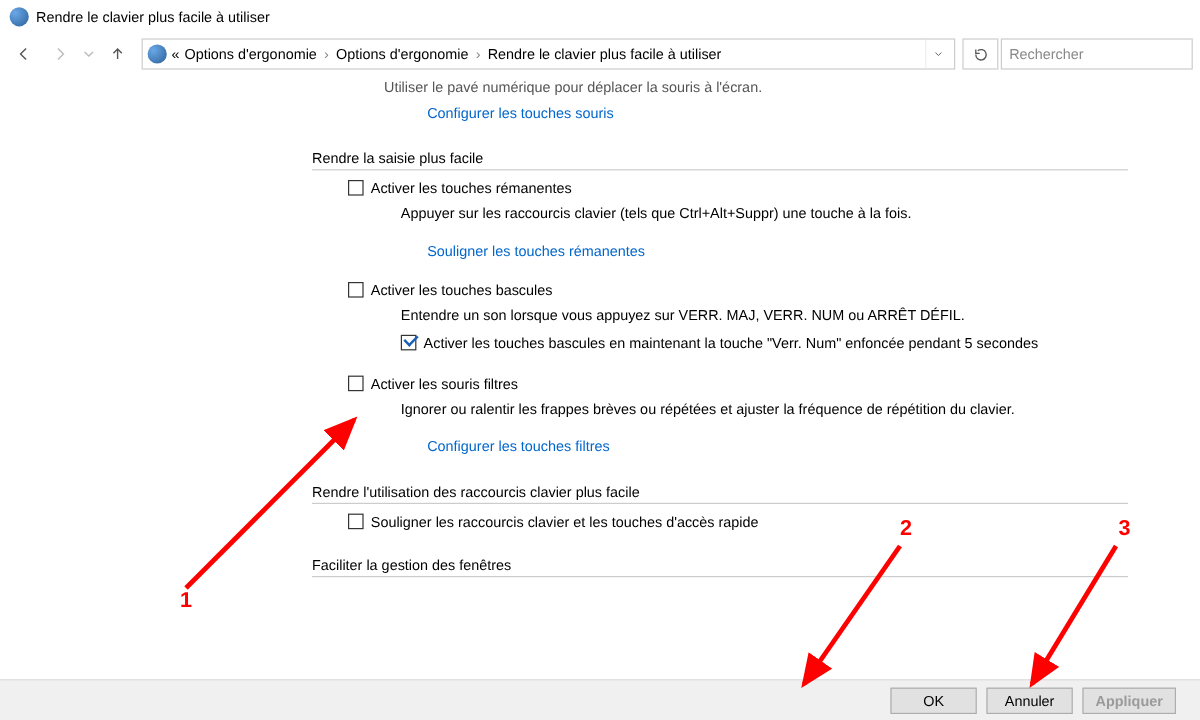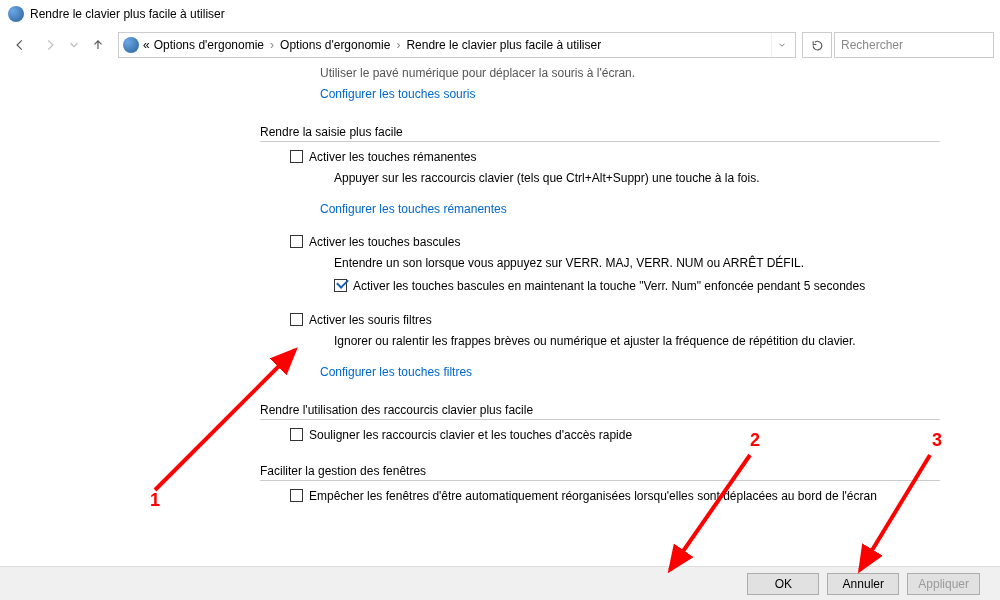--- a/index.html
+++ b/index.html
@@ -77,21 +77,21 @@
     overflow: hidden;
     padding-left: 260px;
     padding-right: 60px;
   }
   .cut-text { color:#555; font-size:12px; margin-left:60px; margin-top:4px;}
   .link { color:#0066cc; cursor:pointer; }
   .section-title { margin-top: 22px; font-size:12px; }
   .hr { border-top:1px solid #ccc; margin-top:2px; }
   .opt { margin-top:8px; margin-left:30px; }
   .opt2 { margin-left:74px; margin-top:6px; line-height:1.4;}
-  .opt3 { margin-left:60px; margin-top:6px; line-height:1.4;}
+  .opt3 { margin-left:96px; margin-top:6px; line-height:1.4;}
   .cb {
     display:inline-block; width:13px; height:13px;
     border:1px solid #333; vertical-align: -2px; margin-right:6px;
     position:relative; background:#fff;
   }
   .cb.checked::after{
     content:""; position:absolute; left:2px; top:-1px;
     width:9px; height:5px;
     border-left:2px solid #1a5fb4; border-bottom:2px solid #1a5fb4;
     transform: rotate(-45deg);
@@ -101,21 +101,21 @@
     background:#f0f0f0; border-top:1px solid #ddd;
     display:flex; align-items:center; justify-content:flex-end;
     padding-right:20px; gap:8px;
   }
   .btn {
     min-width:72px; height:22px; border:1px solid #adadad;
     background:#e1e1e1; font-size:12px;
     display:flex; align-items:center; justify-content:center;
     padding:0 10px;
   }
-  .btn.disabled { color:#9a9a9a; }
+  .btn.disabled { color:#9a9a9a;font-weight:bold; }
   .annot {
     position:absolute; color:#f00; font-weight:700; font-size:18px;
     font-family: Arial, sans-serif;
   }
   svg.arrow { position:absolute; pointer-events:none; }
 </style>
 </head>
 <body>
 
 <div class="titlebar">
@@ -175,47 +175,44 @@
   <div class="cut-text">Utiliser le pavé numérique pour déplacer la souris à l'écran.</div>
   <div class="opt3"><span class="link">Configurer les touches souris</span></div>
 
   <div class="section-title">Rendre la saisie plus facile</div>
   <div class="hr"></div>
 
   <div class="opt">
     <span class="cb"></span><span>Activer les touches rémanentes</span>
   </div>
   <div class="opt2">Appuyer sur les raccourcis clavier (tels que Ctrl+Alt+Suppr) une touche à la fois.</div>
-  <div class="opt3" style="margin-top:14px"><span class="link">Configurer les touches rémanentes</span></div>
+  <div class="opt3" style="margin-top:14px"><span class="link">Souligner les touches rémanentes</span></div>
 
   <div class="opt" style="margin-top:18px">
     <span class="cb"></span><span>Activer les touches bascules</span>
   </div>
   <div class="opt2">Entendre un son lorsque vous appuyez sur VERR. MAJ, VERR. NUM ou ARRÊT DÉFIL.</div>
   <div class="opt2" style="margin-top:6px">
     <span class="cb checked"></span><span>Activer les touches bascules en maintenant la touche "Verr. Num" enfoncée pendant 5 secondes</span>
   </div>
 
   <div class="opt" style="margin-top:18px">
     <span class="cb"></span><span>Activer les souris filtres</span>
   </div>
-  <div class="opt2">Ignorer ou ralentir les frappes brèves ou numérique et ajuster la fréquence de répétition du clavier.</div>
+  <div class="opt2">Ignorer ou ralentir les frappes brèves ou répétées et ajuster la fréquence de répétition du clavier.</div>
   <div class="opt3" style="margin-top:14px"><span class="link">Configurer les touches filtres</span></div>
 
   <div class="section-title">Rendre l'utilisation des raccourcis clavier plus facile</div>
   <div class="hr"></div>
   <div class="opt">
     <span class="cb"></span><span>Souligner les raccourcis clavier et les touches d'accès rapide</span>
   </div>
 
   <div class="section-title">Faciliter la gestion des fenêtres</div>
   <div class="hr"></div>
-  <div class="opt">
-    <span class="cb"></span><span>Empêcher les fenêtres d'être automatiquement réorganisées lorsqu'elles sont déplacées au bord de l'écran</span>
-  </div>
 </div>
 
 <div class="footer">
   <div class="btn">OK</div>
   <div class="btn">Annuler</div>
   <div class="btn disabled">Appliquer</div>
 </div>
 
 <svg class="arrow" style="left:150px; top:340px;" width="160" height="160">
   <defs>

